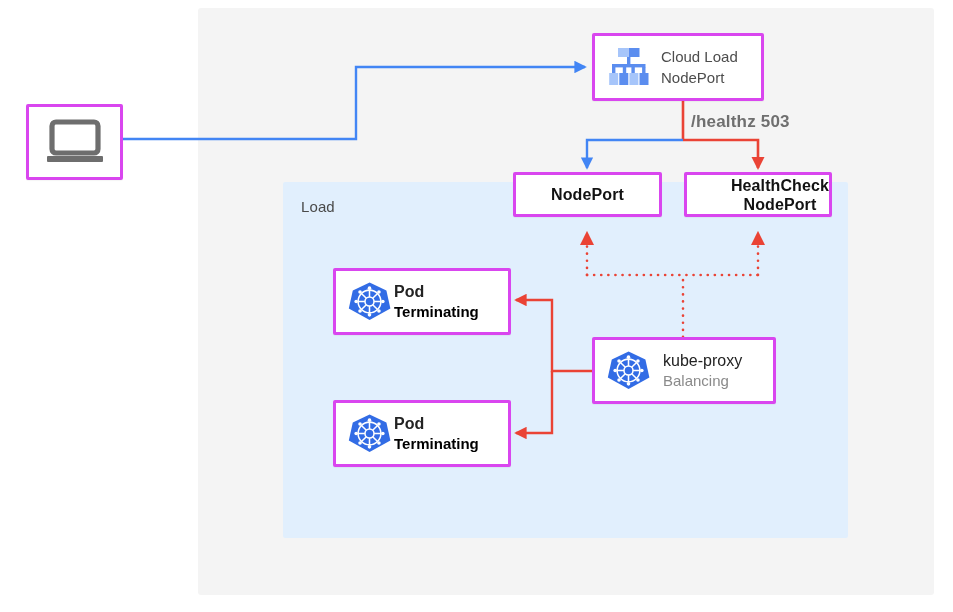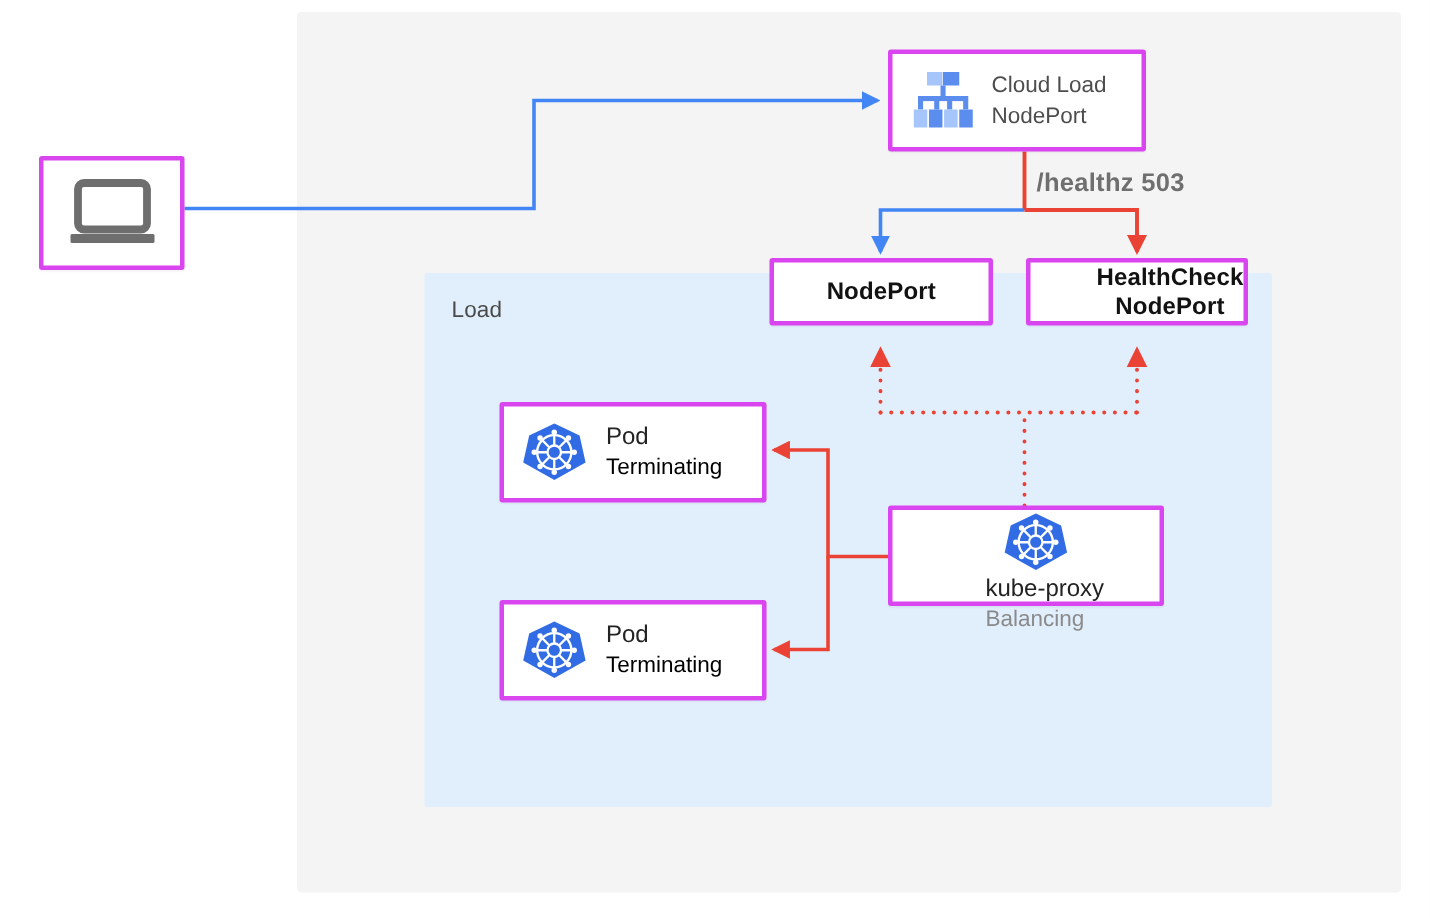--- a/index.html
+++ b/index.html
@@ -94,37 +94,36 @@
   
   .pod-box {
     left: 333px;
     width: 178px; height: 67px;
     display: flex; align-items: center;
     padding-left: 12px;
   }
   .pod-box.p1 { top: 268px; }
   .pod-box.p2 { top: 400px; }
   .k8s-logo { width: 43px; height: 43px; flex: none; }
-  .pod-text { margin-left: 13px; }
+  .pod-text { margin-left: 3px; font-weight: bold; }
   .pod-title {
     font-size: 16px; line-height: 20px;
     color: #232323;
   }
   .pod-sub {
     font-size: 15px; line-height: 20px;
     color: #000000;
   }
 
   
   .kp-box {
     left: 592px; top: 337px;
     width: 184px; height: 67px;
     display: flex; align-items: center;
     padding-left: 12px;
-    flex-direction: column;
   }
   .kp-text { margin-left: 13px; }
   .kp-title { font-size: 16px; line-height: 20px; color: #232323; }
   .kp-sub { font-size: 15px; line-height: 20px; color: #8a8a8a; }
 
   
   .healthz-label {
     left: 691px; top: 112px;
     font-size: 17px;
     font-weight: bold;

